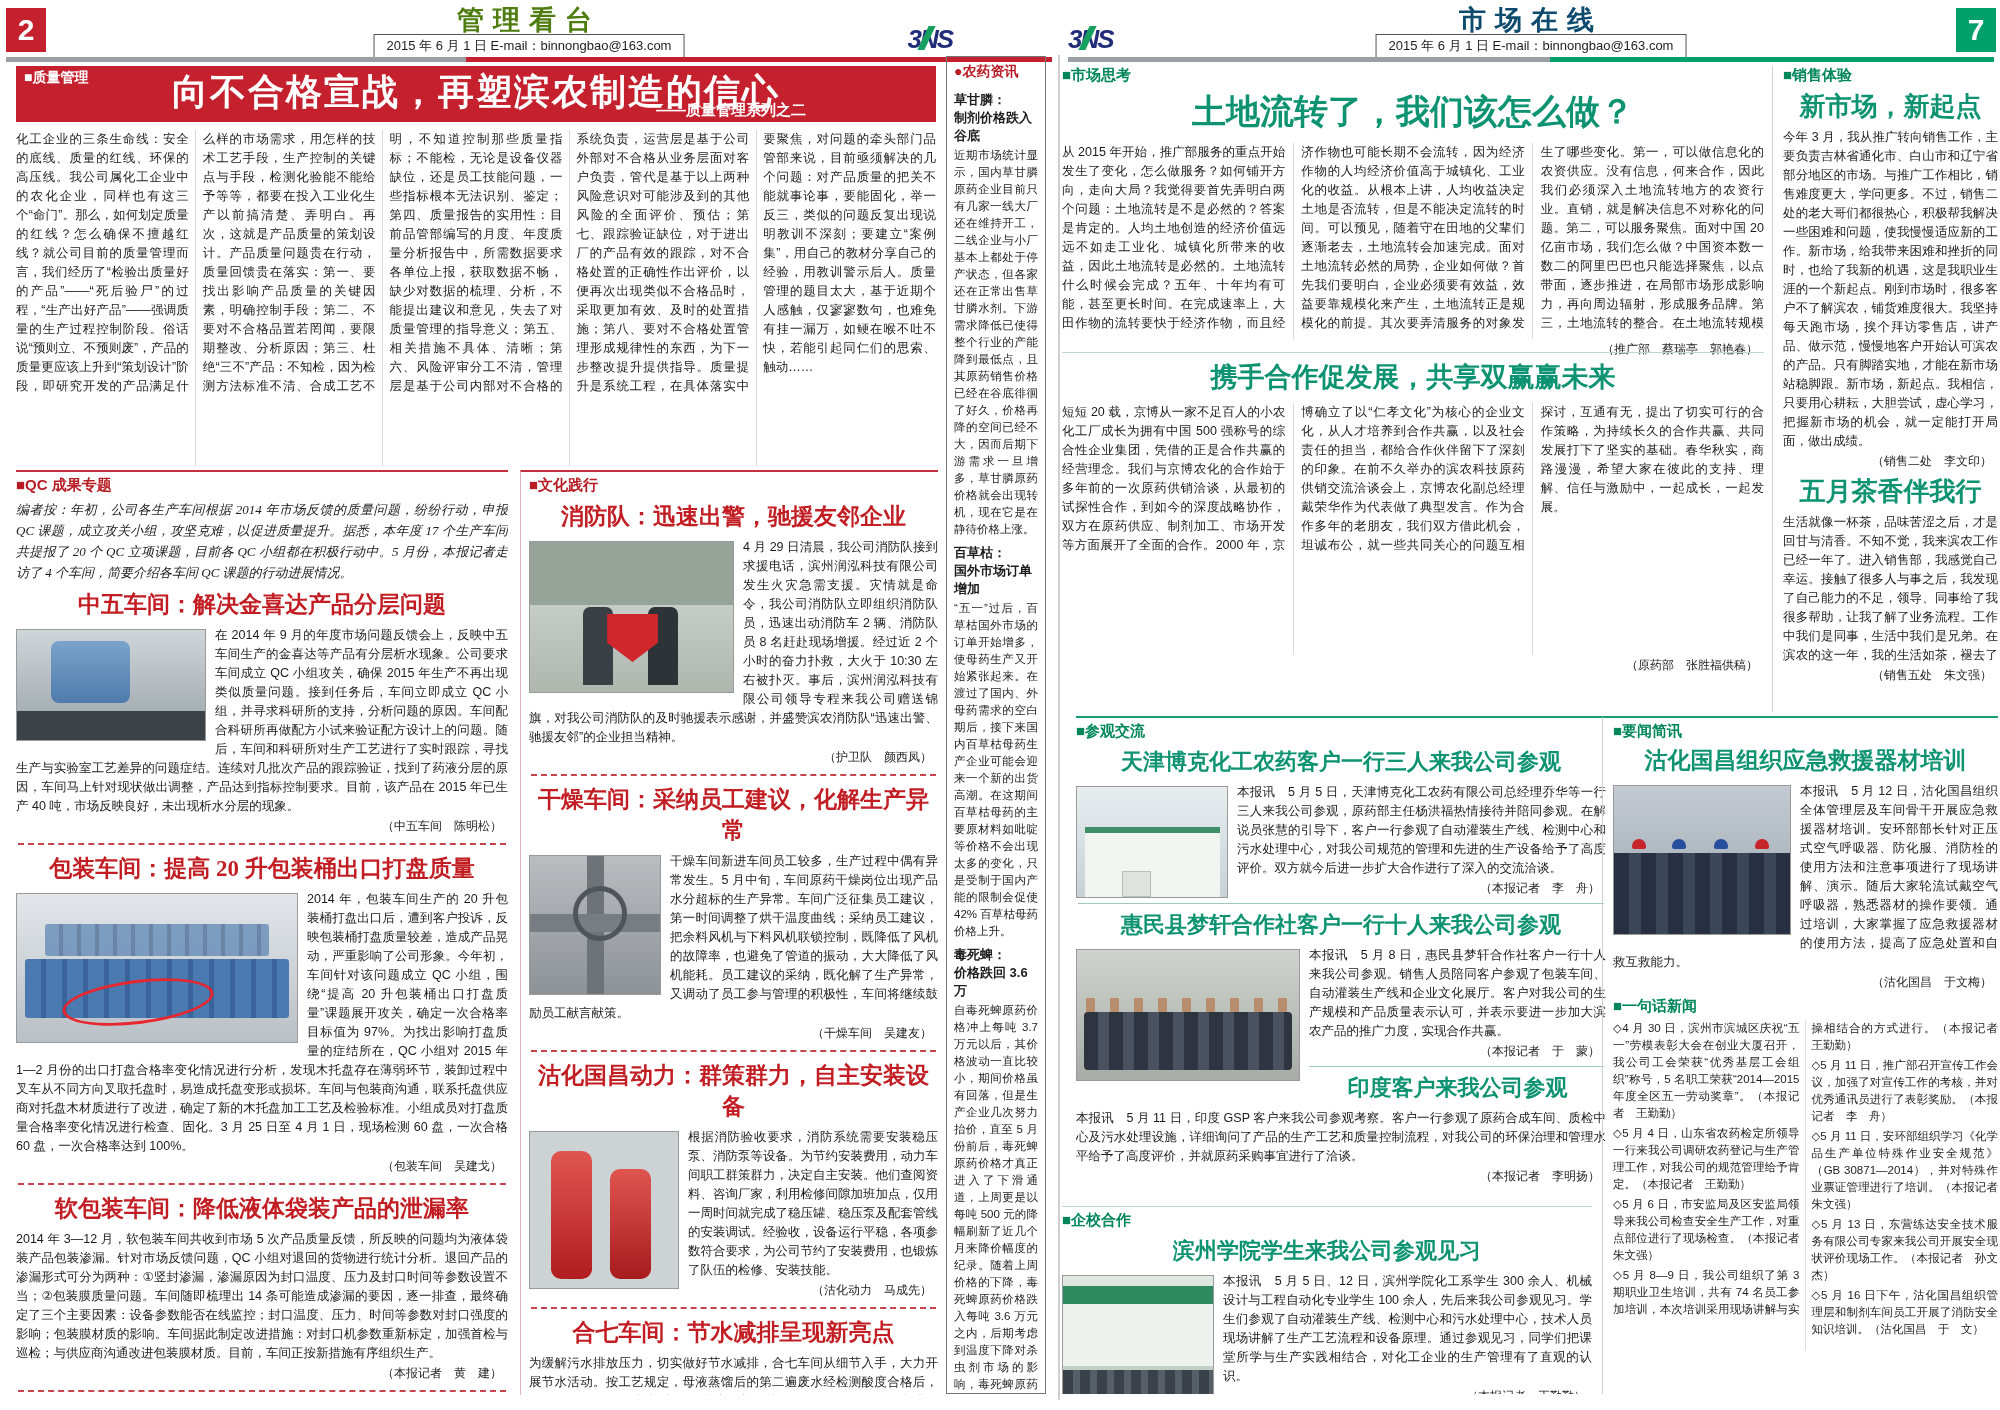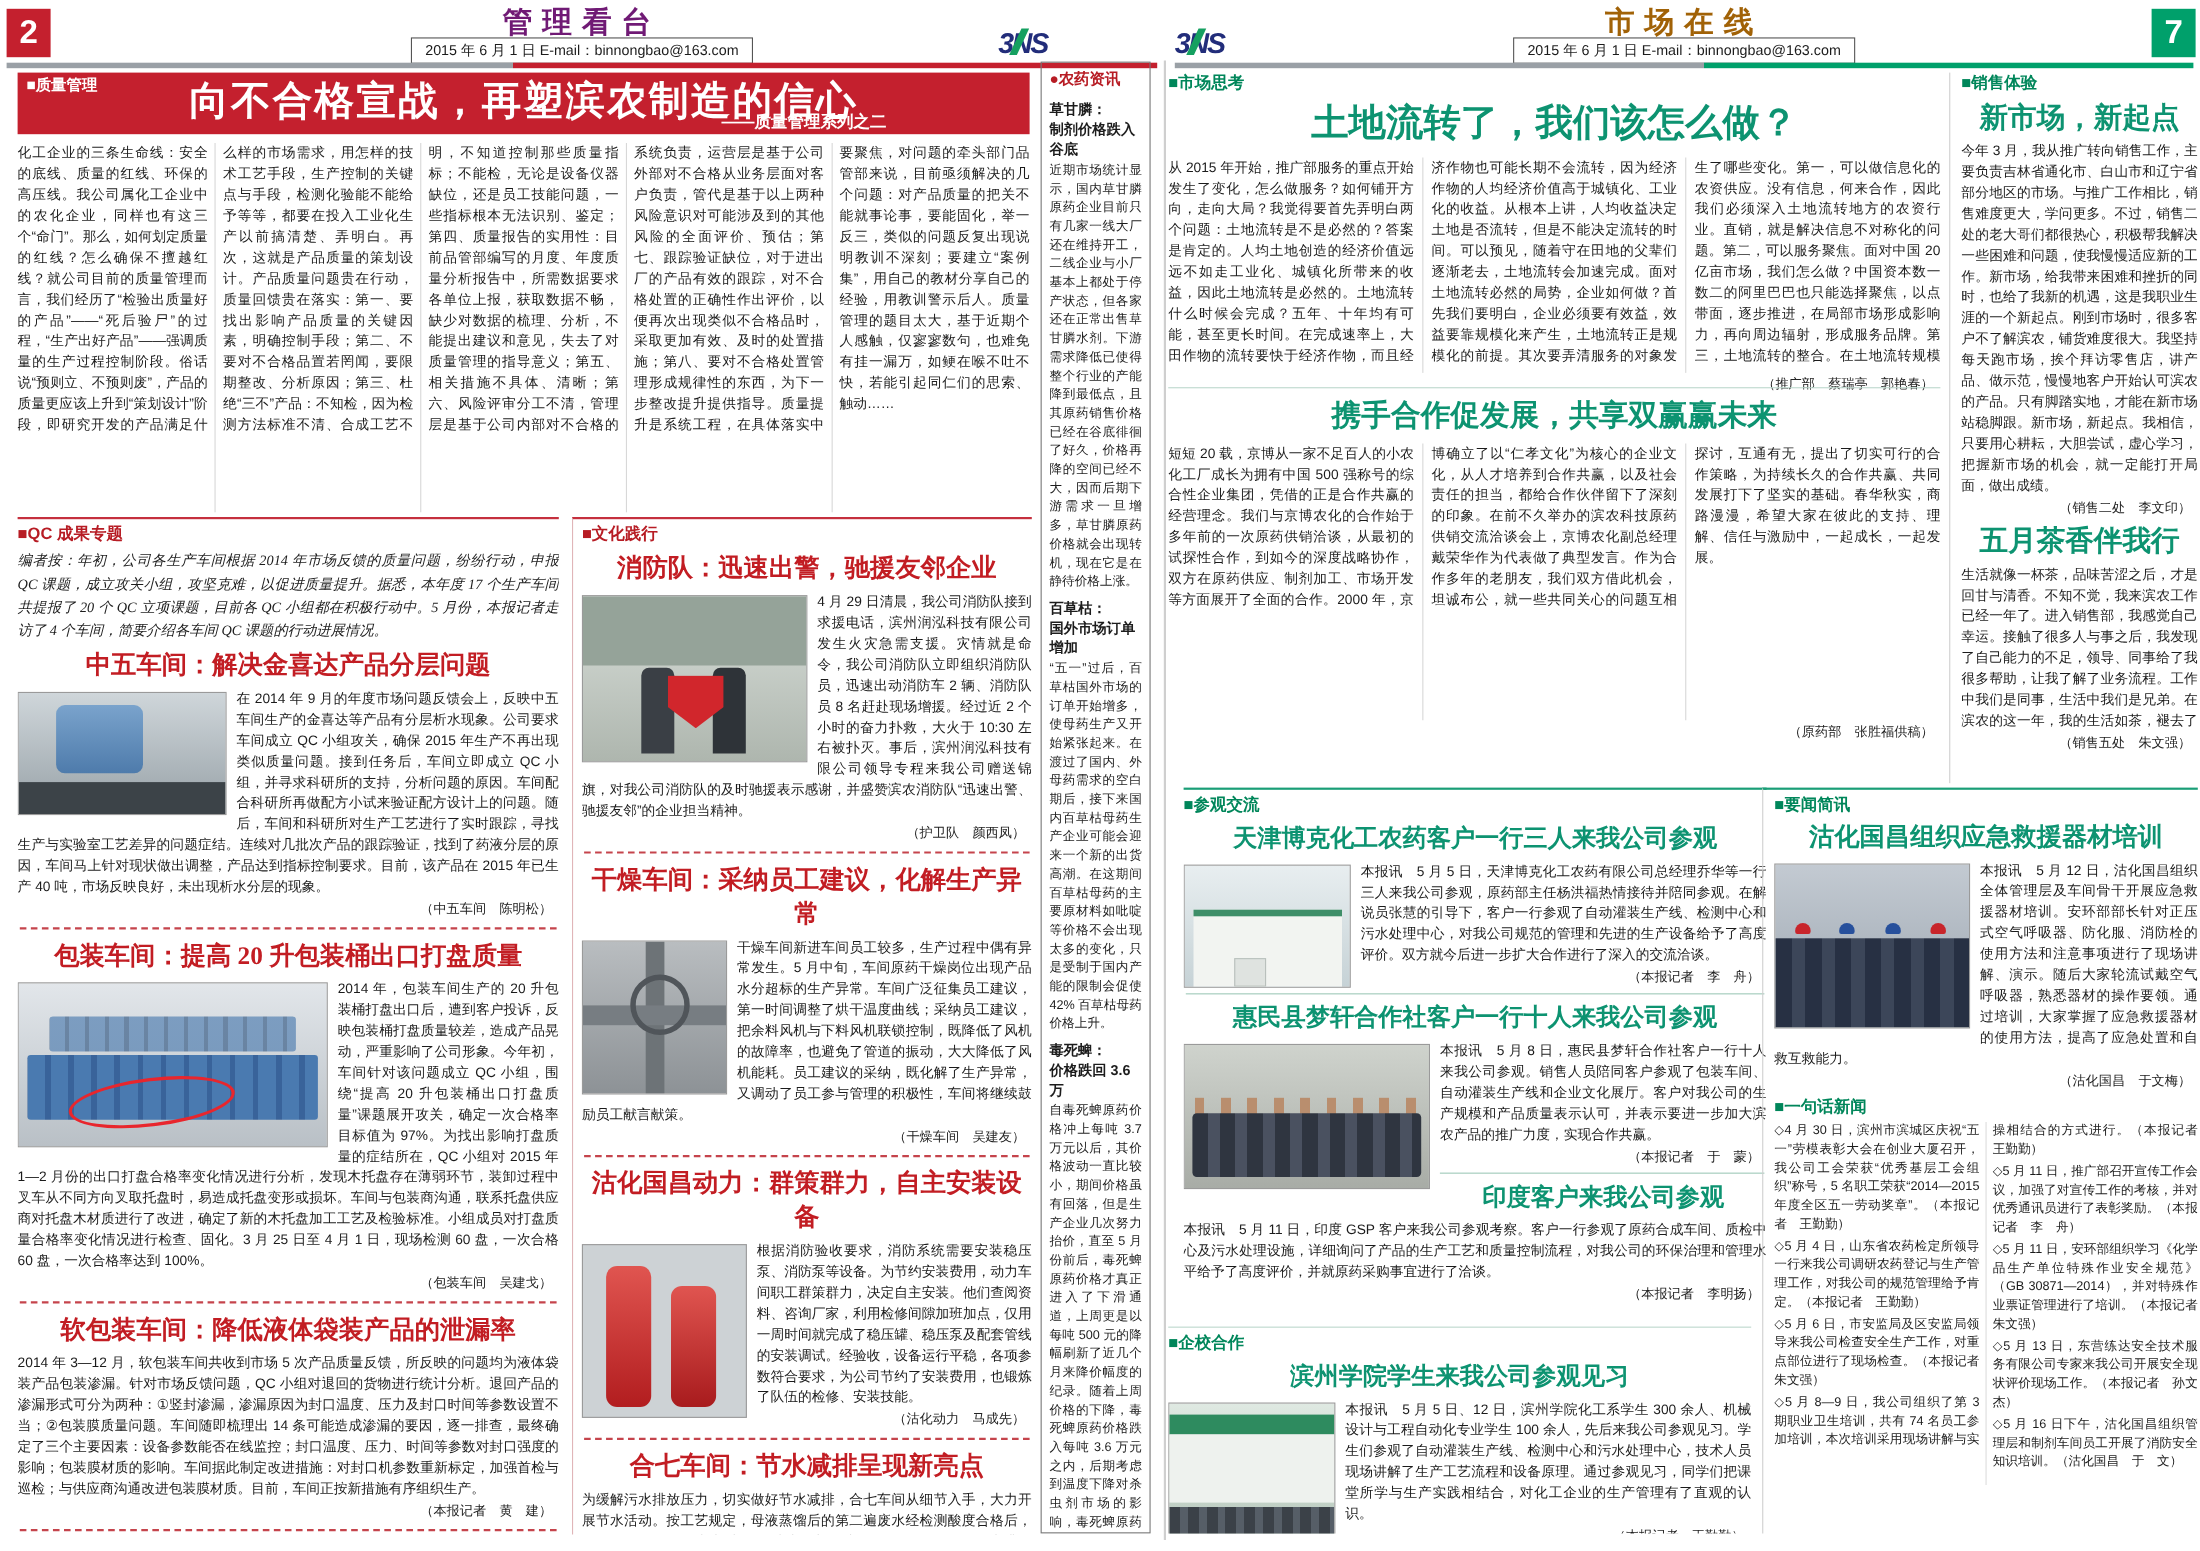--- a/index.html
+++ b/index.html
@@ -120,21 +120,21 @@
   .ph-helmets .h1{left:10%;background:#c8252b;} .ph-helmets .h2{left:33%;background:#27509c;}
   .ph-helmets .h3{left:57%;background:#27509c;} .ph-helmets .h4{left:80%;background:#c8252b;}
 </style>
 </head>
 <body>
 
 <div id="paper">
 
   <div class="page" id="page2">
     <div class="pagebox" style="left:6px;top:8px;background:#c4202e;">2</div>
-    <div class="masthead red" style="color:#701a75;">管理看台</div>
+    <div class="masthead red" style="color:#4d7c0f;">管理看台</div>
     <div class="datebox">2015 年 6 月 1 日 E-mail：binnongbao@163.com</div>
     <div class="logo" style="right:106px;"><span class="slash"></span><span>3NS</span></div>
     <div class="toprule" style="background:linear-gradient(90deg,#9aa0a6 0 44%,#c4202e 44% 100%);"></div>
 
     <div id="main-article">
       <div id="banner">
         <span class="lbl">■质量管理</span>
         <h1>向不合格宣战，再塑滨农制造的信心</h1>
         <span class="sub">——质量管理系列之二</span>
       </div>
@@ -240,21 +240,21 @@
       <div class="pest-sub">成交价不断下滑</div>
       <div class="pest-body">受下游需求不足的影响，吡虫啉原药出货一直比较困难，成交价也不断小幅下滑。进入 5 月以后，吡虫啉原药价格下降的速度明显变慢。由于销售价格已逼近成本，生产企业开始严守底线，虽然降温给吡虫啉原药销售造成影响，但由于很长时间市场不景气，这时候生产企业反而不再着急，因而开始收紧市场成交价。按目前的市场形势预计，后期吡虫啉原药价格会保持平稳。</div>
 
     </div>
   </div>
 
   <div class="gutter"></div>
 
   <div class="page" id="page7">
     <div class="pagebox" style="right:4px;top:8px;background:#00a06b;">7</div>
-    <div class="masthead" style="color:#a16207;">市场在线</div>
+    <div class="masthead" style="color:#0c4a6e;">市场在线</div>
     <div class="datebox">2015 年 6 月 1 日 E-mail：binnongbao@163.com</div>
     <div class="logo" style="left:6px;"><span class="slash"></span><span>3NS</span></div>
     <div class="toprule" style="background:linear-gradient(90deg,#9aa0a6 0 52%,#00a06b 52% 100%);"></div>
 
     <div id="mkt">
       <div class="sec-label green">■市场思考</div>
       <h2 class="art-head hg">土地流转了，我们该怎么做？</h2>
       <div class="bd body-txt cols3 clip">从 2015 年开始，推广部服务的重点开始发生了变化，怎么做服务？如何铺开方向，走向大局？我觉得要首先弄明白两个问题：土地流转是不是必然的？答案是肯定的。人均土地创造的经济价值远远不如走工业化、城镇化所带来的收益，因此土地流转是必然的。土地流转什么时候会完成？五年、十年均有可能，甚至更长时间。在完成速率上，大田作物的流转要快于经济作物，而且经济作物也可能长期不会流转，因为经济作物的人均经济价值高于城镇化、工业化的收益。从根本上讲，人均收益决定土地是否流转，但是不能决定流转的时间。可以预见，随着守在田地的父辈们逐渐老去，土地流转会加速完成。面对土地流转必然的局势，企业如何做？首先我们要明白，企业必须要有效益，效益要靠规模化来产生，土地流转正是规模化的前提。其次要弄清服务的对象发生了哪些变化。第一，可以做信息化的农资供应。没有信息，何来合作，因此我们必须深入土地流转地方的农资行业。直销，就是解决信息不对称化的问题。第二，可以服务聚焦。面对中国 20 亿亩市场，我们怎么做？中国资本数一数二的阿里巴巴也只能选择聚焦，以点带面，逐步推进，在局部市场形成影响力，再向周边辐射，形成服务品牌。第三，土地流转的整合。在土地流转规模化进程中首先受益的就是种植大户，其次是为其服务的农资经销商。谁能为种植大户提供全程的植保技术服务和高性价比的农资产品，谁就能赢得市场。在黄河三角洲推进直销区、远景规划之中，就蕴藏着我们的机会。身为滨农人，我们要在变革中抢抓机遇，不忘初心，继续前行。</div>
       <div class="byline">（推广部　蔡瑞亭　郭艳春）</div>
     </div>

